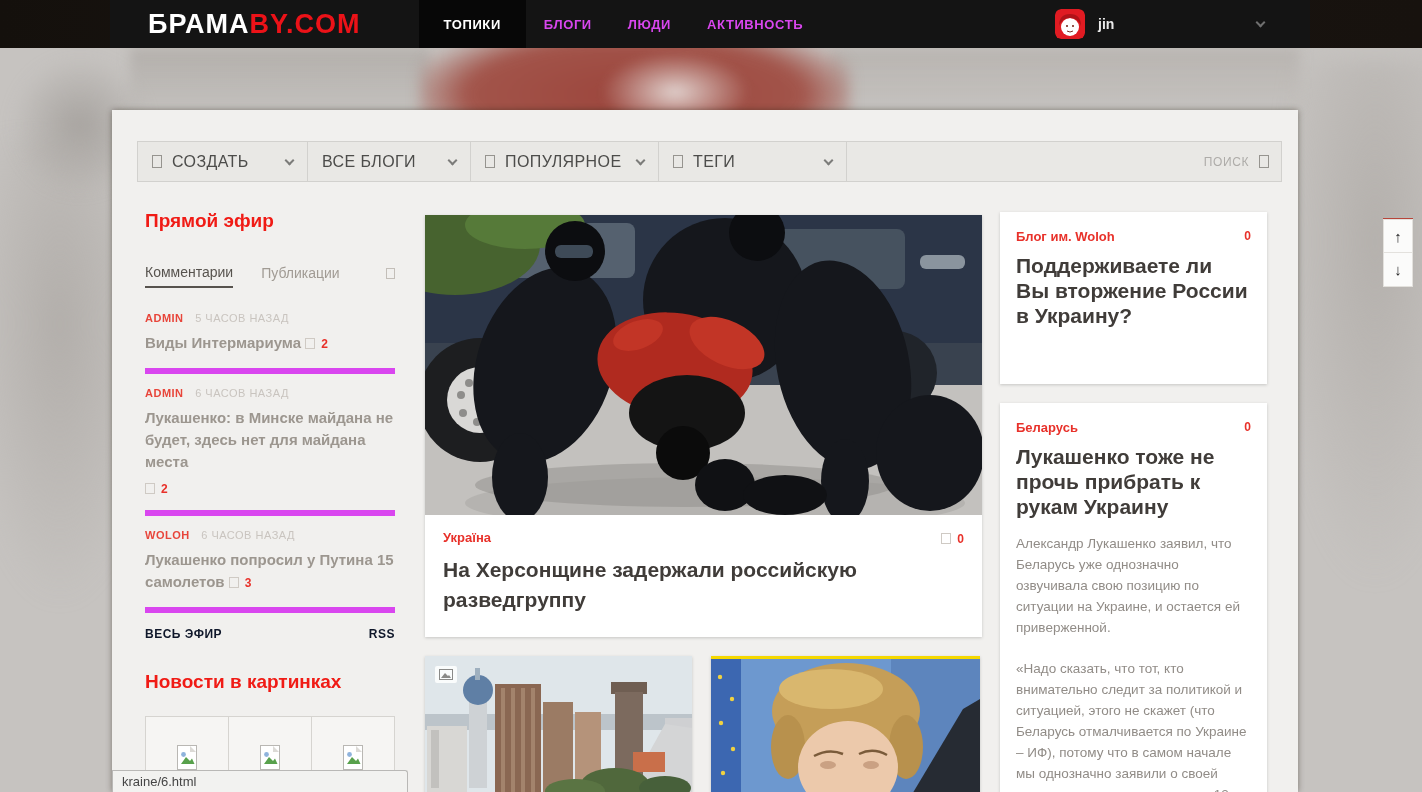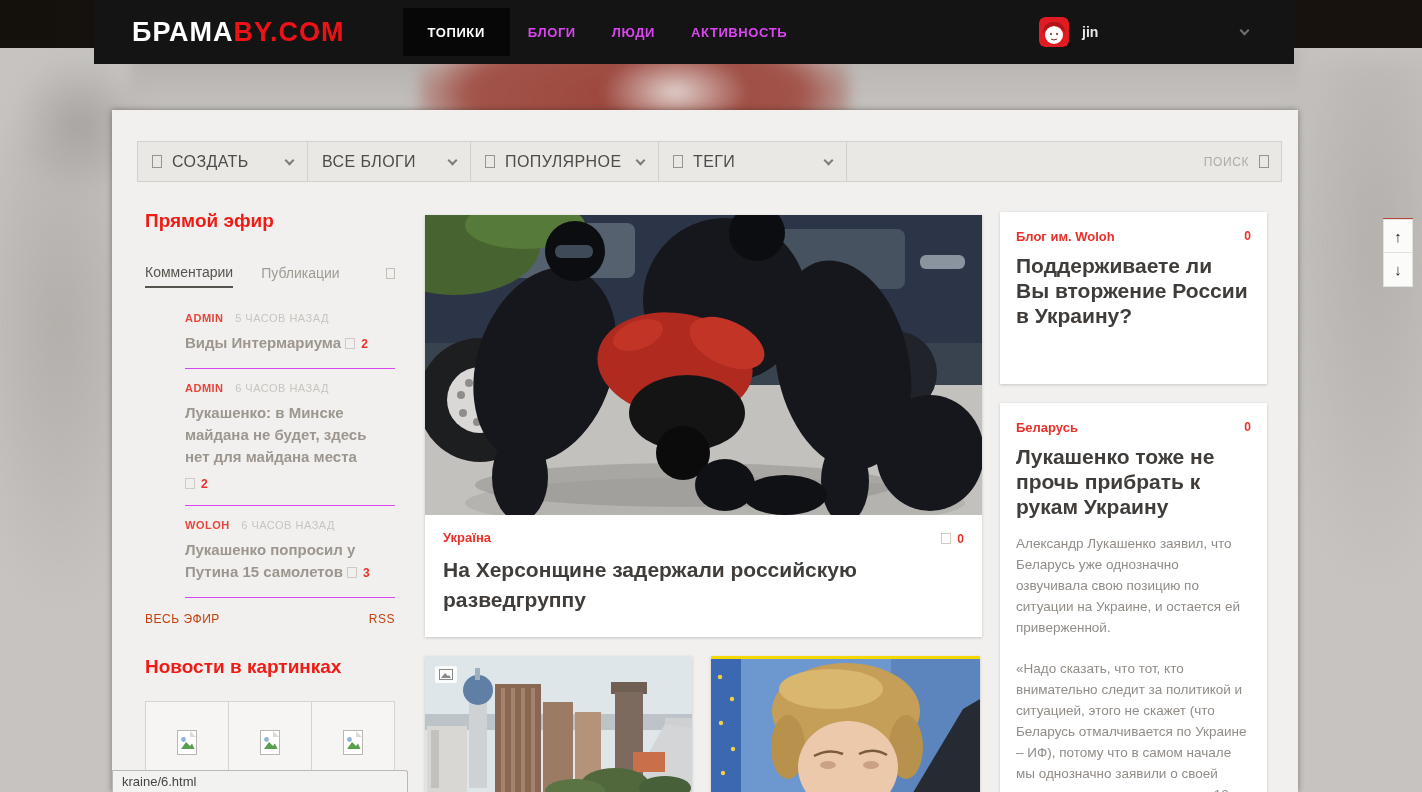--- a/index.html
+++ b/index.html
@@ -11,21 +11,21 @@
   .bg-top-strip { left:0; top:0; width:1422px; height:48px; background:linear-gradient(90deg,#14100c,#1b1512 40%,#17120e); }
   .bg-shield { left:420px; top:36px; width:430px; height:130px; background:radial-gradient(ellipse at 50% 45%, #9c453c 0%, #a2544a 55%, rgba(162,84,74,0) 78%); filter:blur(7px); }
   .bg-horse { left:600px; top:52px; width:150px; height:80px; background:radial-gradient(ellipse, rgba(236,233,230,.85) 0%, rgba(236,233,230,0) 70%); filter:blur(5px); }
   .bg-statue-l1 { left:-30px; top:140px; width:180px; height:460px; background:radial-gradient(ellipse at 50% 40%, #b2aeaa 0%, rgba(178,174,170,0) 72%); filter:blur(10px); }
   .bg-statue-l2 { left:10px; top:55px; width:140px; height:140px; background:radial-gradient(ellipse, #a7a39f 0%, rgba(167,163,159,0) 70%); filter:blur(8px); }
   .bg-statue-r1 { left:1280px; top:60px; width:190px; height:520px; background:radial-gradient(ellipse at 50% 35%, #b4b0ac 0%, rgba(180,176,172,0) 72%); filter:blur(10px); }
   .bg-statue-c1 { left:130px; top:48px; width:300px; height:72px; background:linear-gradient(180deg, #b3afab, rgba(179,175,171,0)); filter:blur(6px); }
   .bg-statue-c2 { left:830px; top:48px; width:470px; height:66px; background:linear-gradient(180deg, #b8b4b0, rgba(184,180,176,0)); filter:blur(6px); }
 
   
-  .header { position:absolute; left:94px; top:0; width:1200px; height:64px; background:#141414; display:flex; align-items:center; z-index:30; }
+  .header { position:absolute; left:110px; top:0; width:1200px; height:48px; background:#141414; display:flex; align-items:center; z-index:30; }
   .logo { margin-left:38px; font-size:27px; font-weight:800; letter-spacing:1px; white-space:nowrap; cursor:pointer; }
   .logo .lw { color:#ffffff; }
   .logo .lr { color:#ec1218; }
   .nav { display:flex; align-items:stretch; height:48px; margin-left:58px; }
   .nav-item { display:flex; align-items:center; padding:14px 18px; color:#d946ef; font-size:13px; font-weight:700; letter-spacing:.6px; cursor:pointer; }
   .nav-item.active { background:#070707; color:#ffffff; padding:0 25px; }
   .user { display:flex; align-items:center; margin-left:auto; padding-right:46px; min-width:255px; cursor:pointer; }
   .avatar { width:30px; height:30px; border-radius:6px; overflow:hidden; flex:0 0 30px; }
   .user-name { color:#e9e9e9; font-size:14px; font-weight:700; margin-left:13px; }
   .chev { width:7px; height:7px; border-right:2px solid #85837f; border-bottom:2px solid #85837f; transform:rotate(45deg); display:inline-block; }
@@ -48,32 +48,32 @@
 
   
   .left-col { position:absolute; left:33px; top:100px; width:250px; }
   .sec-title { color:#f01b15; font-size:19px; font-weight:700; }
   .live-tabs { display:flex; align-items:center; margin-top:32px; }
   .live-tab { font-size:14px; color:#a19b94; cursor:pointer; padding-bottom:6px; }
   .live-tab.active { color:#57534e; border-bottom:2px solid #57534e; }
   .live-tab + .live-tab { margin-left:28px; }
   .live-tabs .ph-box { margin-left:auto; margin-bottom:6px; }
   .entries { margin-top:10px; }
-  .entry { padding:13px 0; border-bottom:1px solid #d946ef;margin-left:40px; }
+  .entry { padding:13px 0; border-bottom:6px solid #d946ef; }
   .entry:first-child { border-top:1px solid #dcdad6; border-top-color:transparent; }
   .e-meta { font-size:11px; letter-spacing:.5px; }
   .e-author { color:#e8453a; font-weight:700; text-transform:uppercase; cursor:pointer; }
   .e-time { color:#c9c4bf; margin-left:8px; text-transform:uppercase; }
   .e-title { margin-top:8px; font-size:15px; font-weight:700; color:#9c968f; line-height:22px; cursor:pointer; }
   .cnt { white-space:nowrap; cursor:pointer; }
   .cnt .ph-box { width:10px; height:11px; border-color:#cfcac4; vertical-align:-1px; }
   .cnt b { color:#e8312a; font-size:12px; margin-left:6px; }
   .e-cnt-line { margin-top:6px; }
   .live-foot { display:flex; margin-top:14px; }
-  .live-link { color:#c2410c; font-size:12px; font-weight:400; letter-spacing:.5px; cursor:pointer; }
+  .live-link { color:#0f172a; font-size:12px; font-weight:700; letter-spacing:.5px; cursor:pointer; }
   .live-foot .rss { margin-left:auto; }
   .pics-title { margin-top:30px; }
   .pics-grid { margin-top:23px; border:1px solid #d6d4d0; display:grid; grid-template-columns:1fr 1fr 1fr; }
   .pic-cell { height:82px; border-right:1px solid #d6d4d0; border-bottom:1px solid #d6d4d0; display:flex; align-items:center; justify-content:center; background:#f6f5f3; cursor:pointer; }
   .pic-cell:nth-child(3n) { border-right:none; }
   .pic-cell.r2 { height:60px; border-bottom:none; }
   .pic-cell.frame { background:#e6e1d9; align-items:flex-start; }
 
   
   .main-col { position:absolute; left:313px; top:105px; width:557px; }

